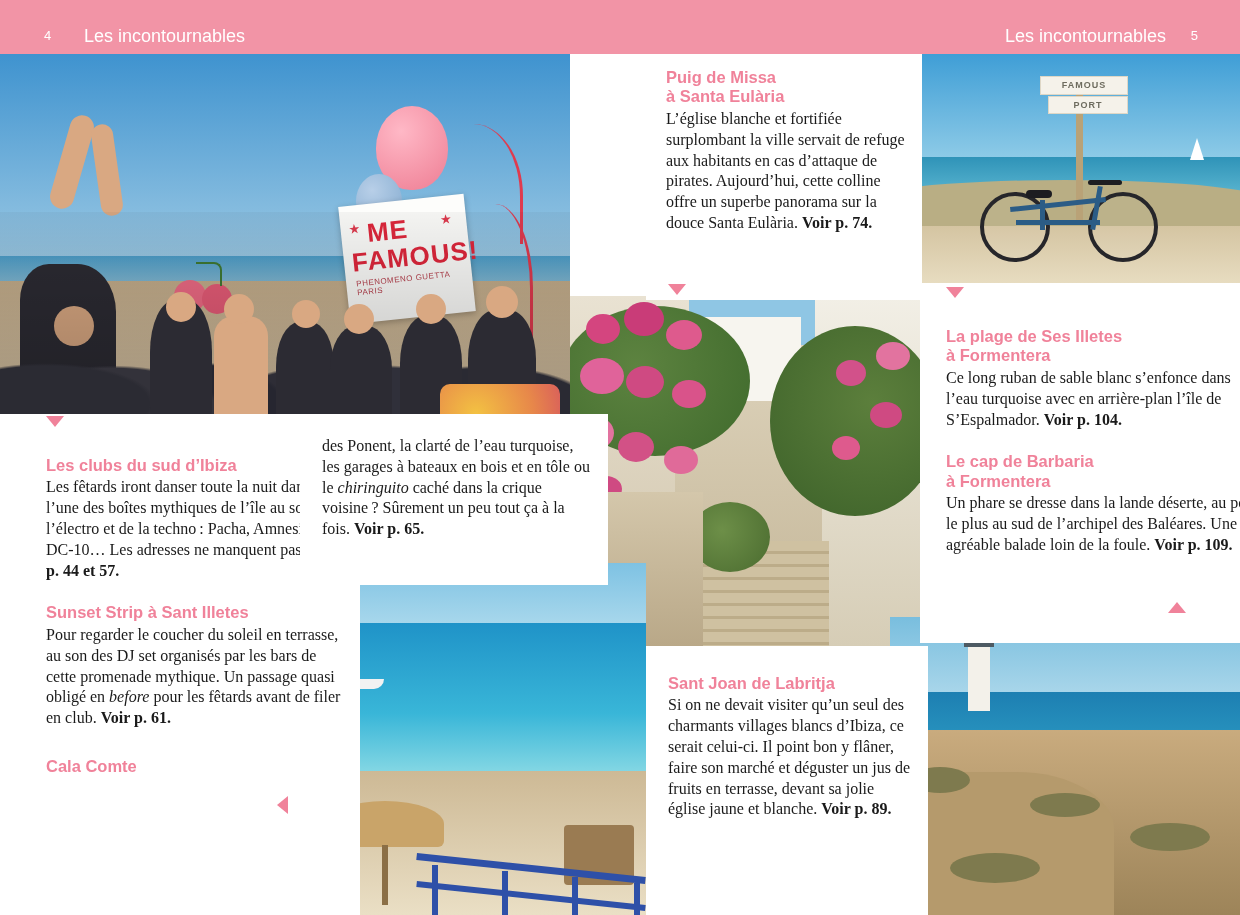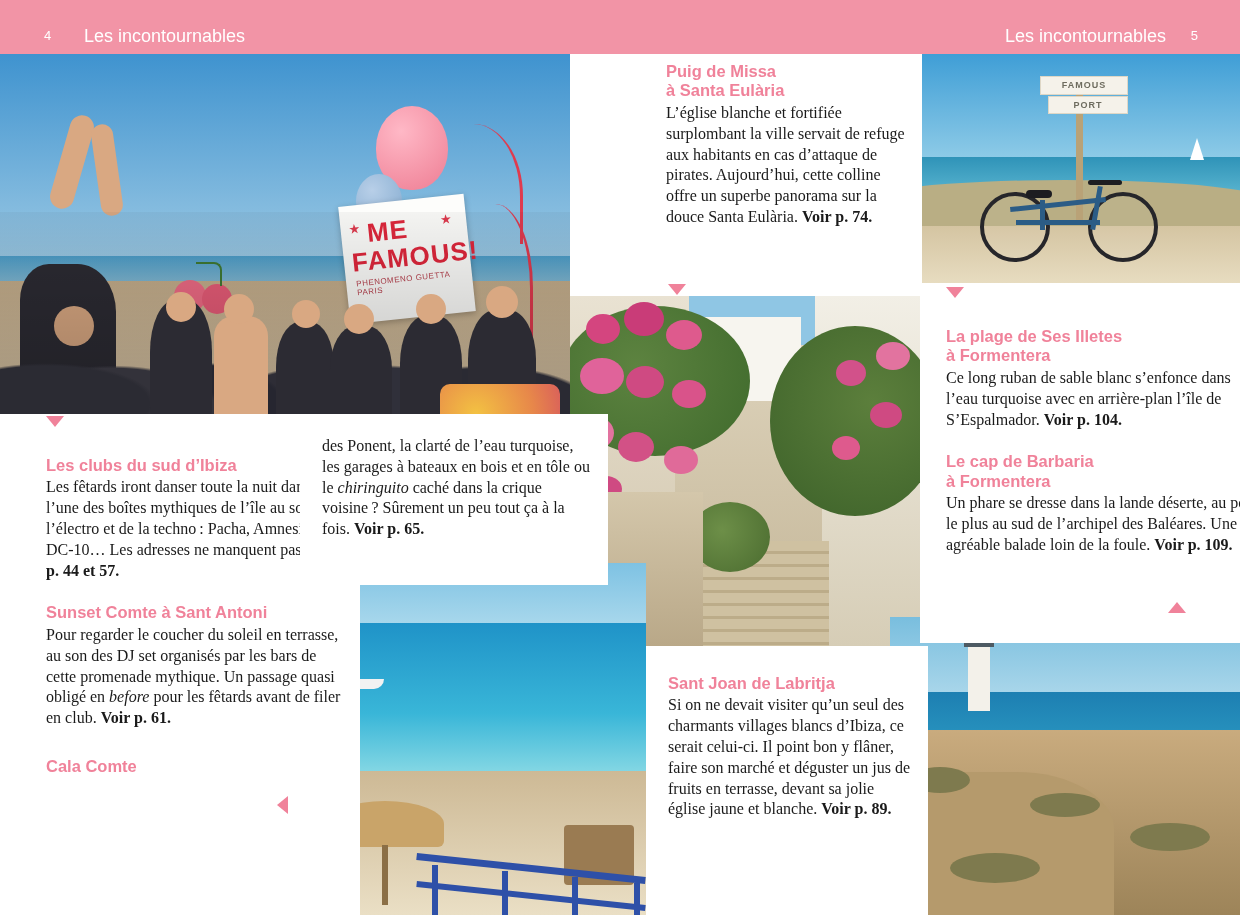--- a/index.html
+++ b/index.html
@@ -331,21 +331,21 @@
     <div class="rock"></div>
     <div class="rock2"></div>
     <div class="lighthouse"></div>
     <div class="lh-top"></div>
     <div class="scrub" style="left:20px; top:150px; width:60px; height:26px;"></div>
     <div class="scrub" style="left:140px; top:176px; width:70px; height:24px;"></div>
     <div class="scrub" style="left:240px; top:206px; width:80px; height:28px;"></div>
     <div class="scrub" style="left:60px; top:236px; width:90px; height:30px;"></div>
   </div>
 
-  <div class="tblock" id="t-puig" style="left:646px; top:54px; width:240px; height:232px; padding:8px 16px 0 20px;">
+  <div class="tblock" id="t-puig" style="left:646px; top:54px; width:240px; height:232px; padding:14px 16px 0 20px;">
     <h3>Puig de Missa</h3>
     <h3 style="margin-top:-2px;">à Santa Eulària</h3>
     <p><span>L’église blanche et fortifiée surplombant la ville servait de refuge aux habitants en cas d’attaque de pirates. Aujourd’hui, cette colline offre un superbe panorama sur la douce Santa Eulària. </span><b>Voir p. 74.</b></p>
   </div>
   <div class="marker down" style="left:668px; top:284px;"></div>
 
   <div class="tblock" id="t-illetes" style="left:920px; top:283px; width:320px; height:334px; padding:26px 20px 0 26px;">
     <div class="marker down" style="position:absolute; left:26px; top:4px;"></div>
     <h3 style="margin-top:18px;">La plage de Ses Illetes</h3>
     <h3 style="margin-top:-2px;">à Formentera</h3>
@@ -355,21 +355,21 @@
     <h3 style="margin-top:-2px;">à Formentera</h3>
     <p><span>Un phare se dresse dans la lande déserte, au point le plus au sud de l’archipel des Baléares. Une agréable balade loin de la foule. </span><b>Voir p. 109.</b></p>
   </div>
   <div class="marker up" style="left:1168px; top:602px;"></div>
 
   <div class="tblock" id="t-left" style="left:0; top:414px; width:300px; height:501px; padding:26px 14px 0 46px;">
     <div class="marker down" style="position:absolute; left:46px; top:2px;"></div>
     <h3 style="margin-top:16px;">Les clubs du sud d’Ibiza</h3>
     <p><span>Les fêtards iront danser toute la nuit dans l’une des boîtes mythiques de l’île au son de l’électro et de la techno : Pacha, Amnesia, Hï, DC-10… Les adresses ne manquent pas. </span><b>Voir p. 44 et 57.</b></p>
     <div class="gap"></div>
-    <h3>Sunset Comte à Sant Antoni</h3>
+    <h3>Sunset Strip à Sant Illetes</h3>
     <p><span>Pour regarder le coucher du soleil en terrasse, au son des DJ set organisés par les bars de cette promenade mythique. Un passage quasi obligé en </span><i>before</i><span> pour les fêtards avant de filer en club. </span><b>Voir p. 61.</b></p>
     <div class="gap" style="height:28px;"></div>
     <h3>Cala Comte</h3>
   </div>
   <div class="marker left" style="left:277px; top:796px;"></div>
 
   <div class="tblock" id="t-cala-cont" style="left:300px; top:414px; width:270px; height:149px; padding:22px 16px 0 22px;">
     <p><span>des Ponent, la clarté de l’eau turquoise, les garages à bateaux en bois et en tôle ou le </span><i>chiringuito</i><span> caché dans la crique voisine ? Sûrement un peu tout ça à la fois. </span><b>Voir p. 65.</b></p>
   </div>
 

